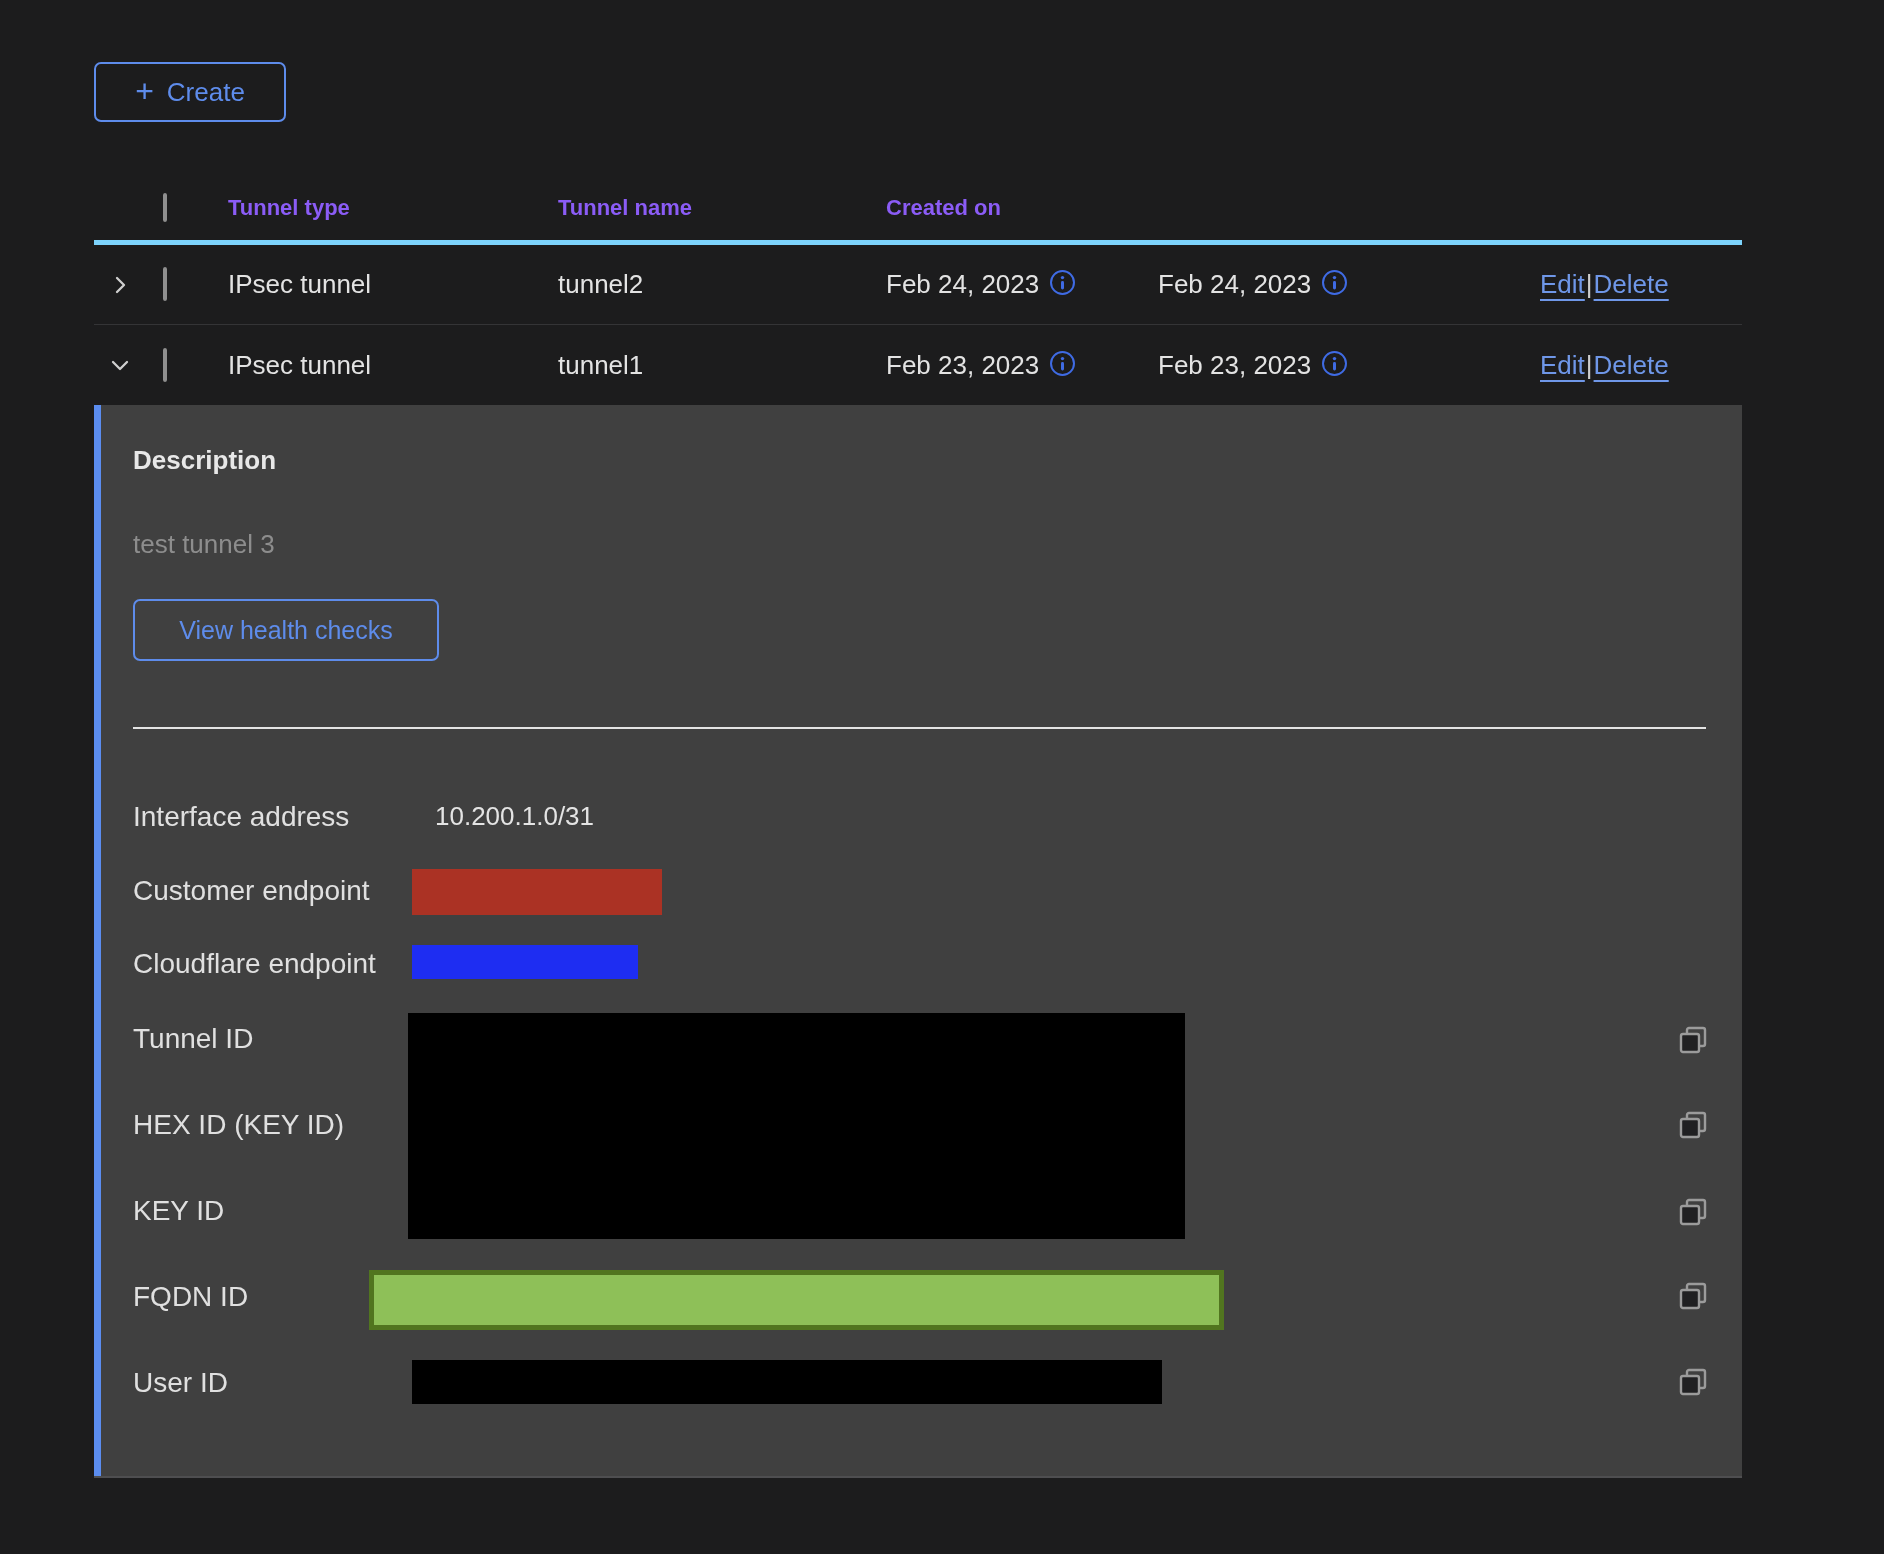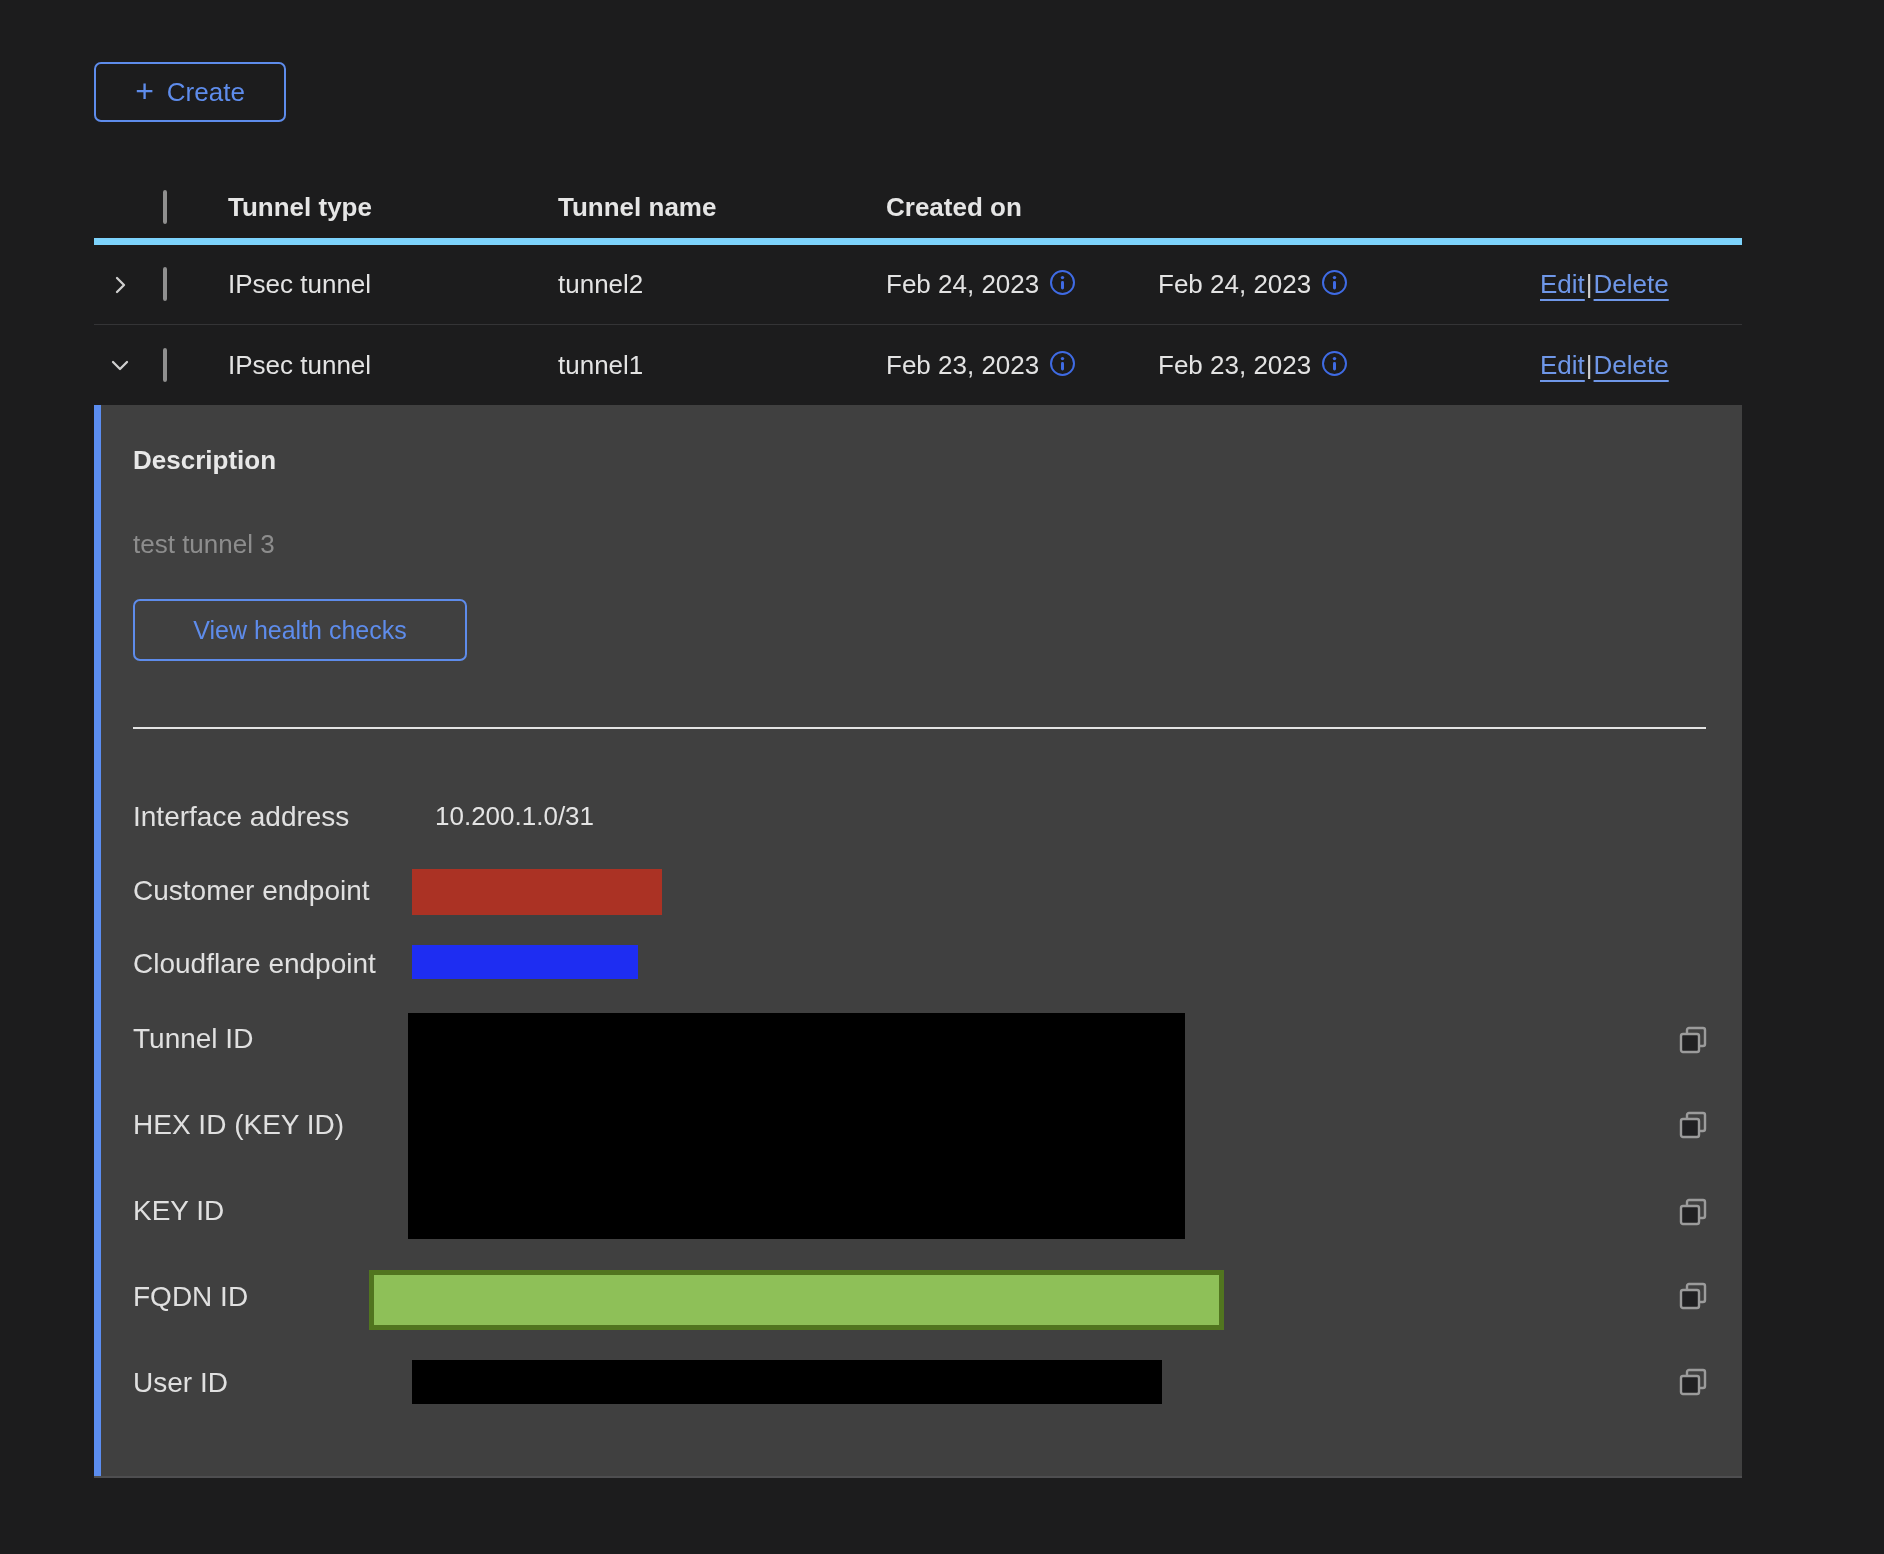--- a/index.html
+++ b/index.html
@@ -31,21 +31,21 @@
   }
   #create-btn .plus { font-size: 32px; font-weight: 300; line-height: 1; margin-top: -3px; }
 
   
   .table { position: absolute; left: 94px; top: 176px; width: 1648px; }
   .trow {
     display: grid;
     grid-template-columns: 69px 65px 330px 328px 272px 382px 1fr;
     align-items: center;
   }
-  .thead { height: 69px; border-bottom: 7px solid #7dd3fc; font-weight: bold; font-size: 26px; color: #e5e5e5; }
+  .thead { height: 69px; border-bottom: 5px solid #7dd3fc; font-weight: bold; font-size: 22px; color: #8b5cf6; }
   .tbody-row { height: 80px; font-size: 26px; color: #e3e3e3; }
   .row-divider { border-bottom: 1px solid #343436; }
   .chev-cell { padding-left: 14px; display: flex; align-items: center; cursor: pointer; }
   .checkbox {
     width: 31px; height: 31px;
     border: 2px solid #8f8f8f;
     border-radius: 8px;
     background: #060607;
     cursor: pointer;
   }
@@ -59,21 +59,21 @@
   .panel {
     position: absolute;
     left: 94px; top: 405px;
     width: 1648px; height: 1073px;
     background: #404040;
     border-bottom: 2px solid #4e4e50;
   }
   .expand-bar { position: absolute; left: 0; top: 0; width: 7px; height: 100%; background: #5b8df0; }
   .desc-label { position: absolute; left: 39px; top: 40px; font-size: 26px; font-weight: bold; color: #e8e8e8; }
   .desc-value { position: absolute; left: 39px; top: 124px; font-size: 26px; color: #8d8d8d; }
-  #health-btn { position: absolute; left: 39px; top: 194px; width: 334px; height: 62px; font-size: 25px; }
+  #health-btn { position: absolute; left: 39px; top: 194px; width: 306px; height: 62px; font-size: 25px; }
   .light-divider { position: absolute; left: 39px; top: 322px; width: 1573px; height: 2px; background: #e3e3e3; }
 
   .field-label { position: absolute; left: 39px; font-size: 28px; color: #e0e0e0; white-space: nowrap; }
   .field-value { position: absolute; left: 341px; font-size: 26px; color: #e4e4e4; }
   .redact { position: absolute; }
   .copy-btn { position: absolute; left: 1582px; width: 34px; height: 34px; cursor: pointer; }
 </style>
 </head>
 <body>
 

